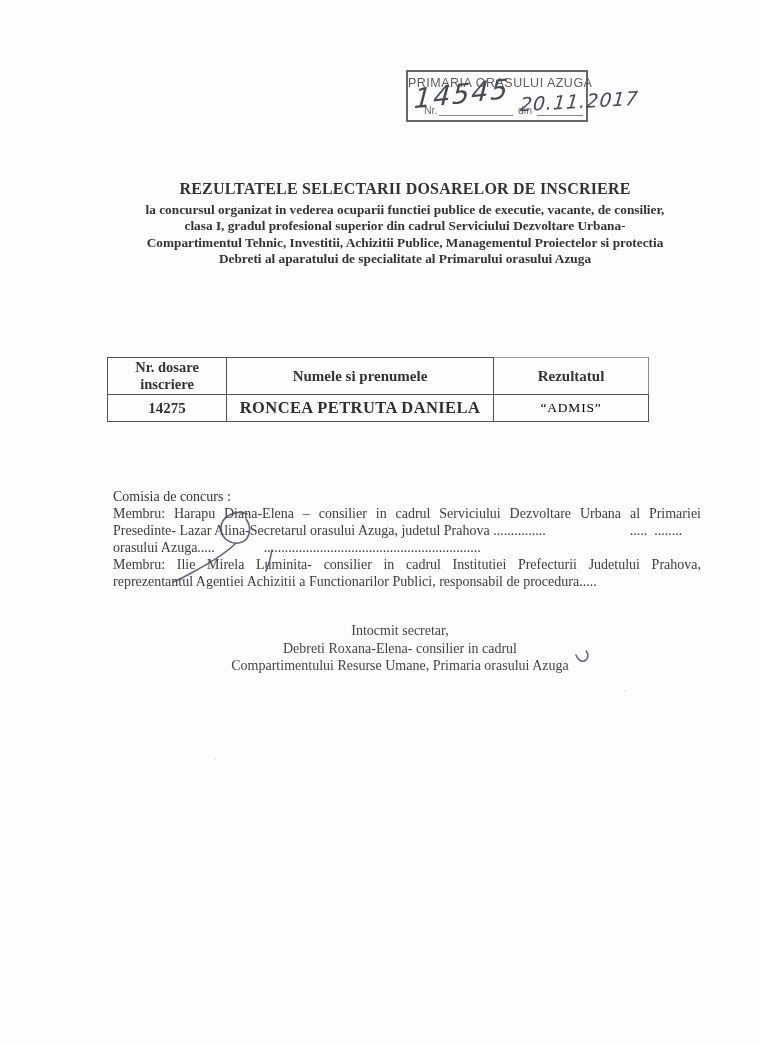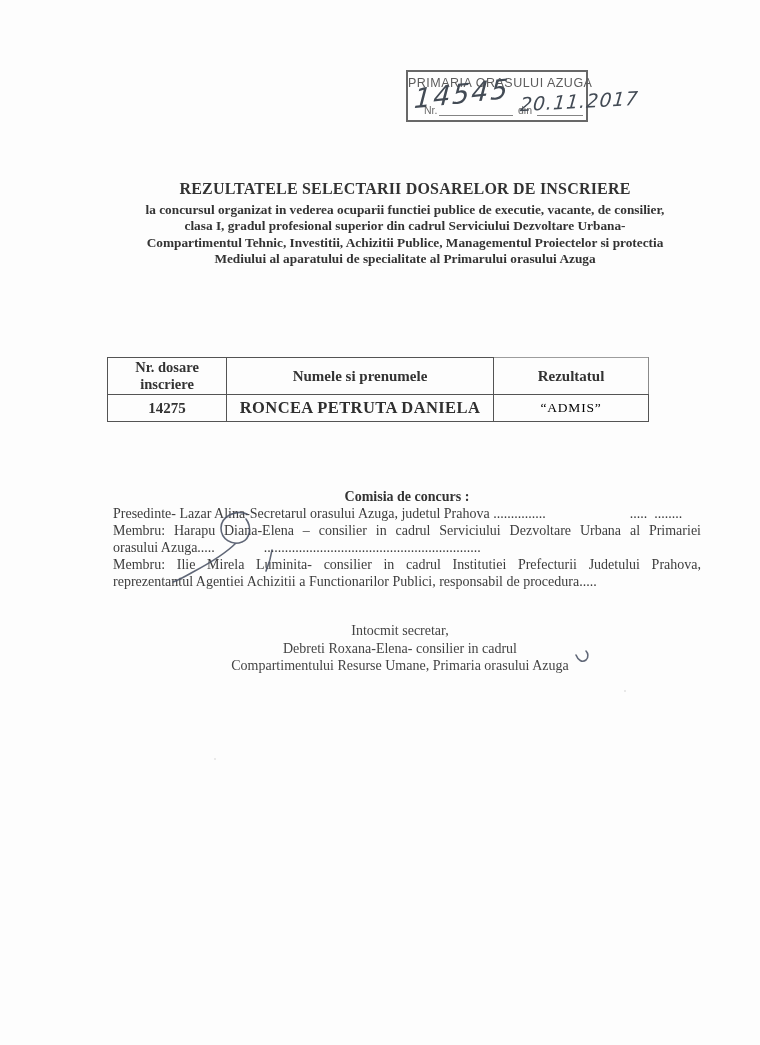--- a/index.html
+++ b/index.html
@@ -60,21 +60,21 @@
   .results-table td { height:24px; }
   .cell-dossier { font-weight:bold; font-size:15px; color:#333; }
   .cell-name    { font-weight:bold; font-size:16.5px; letter-spacing:.4px; color:#2f2f2f; }
   .cell-result  { font-size:13.5px; color:#000000; letter-spacing:.8px; }
 
   
   .commission {
     position:absolute; left:113px; top:489px; width:588px;
     font-size:14px; line-height:16.9px; color:#3d3d3d;
   }
-  .commission-heading { font-weight:bold; color:#333;text-align:center; }
+  .commission-heading { font-weight:normal; color:#333; }
   .c-line.stretch { text-align:justify; text-align-last:justify; }
 
   
   .secretary {
     position:absolute; left:160px; top:622px; width:480px;
     text-align:center; font-size:14px; line-height:17.6px; color:#444;
   }
 
   
   .afisat {
@@ -103,21 +103,21 @@
     </div>
   </div>
   <div class="hw hw-nr">14545</div>
   <div class="hw hw-date">20.11.2017</div>
 
   <div class="title-block">
     <div class="title-heading">REZULTATELE SELECTARII DOSARELOR DE INSCRIERE</div>
     <div class="title-line">la concursul organizat in vederea ocuparii functiei publice de executie, vacante, de consilier,</div>
     <div class="title-line">clasa I, gradul profesional superior din cadrul Serviciului Dezvoltare Urbana-</div>
     <div class="title-line">Compartimentul Tehnic, Investitii, Achizitii Publice, Managementul Proiectelor si protectia</div>
-    <div class="title-line">Mediului al aparatului de specialitate al Primarului orasului Azuga</div>
+    <div class="title-line">Debreti al aparatului de specialitate al Primarului orasului Azuga</div>
   </div>
 
   <table class="results-table">
     <colgroup>
         <col style="width:119px">
         <col style="width:267px">
         <col style="width:155px">
       </colgroup>
     <tbody>
       <tr>
@@ -128,22 +128,22 @@
       <tr>
         <td class="cell-dossier">14275</td>
         <td class="cell-name">RONCEA PETRUTA DANIELA</td>
         <td class="cell-result">“ADMIS”</td>
       </tr>
     </tbody>
   </table>
 
   <div class="commission">
     <div class="commission-heading">Comisia de concurs :</div>
+    <div class="c-line stretch">Membru: Harapu Diana-Elena – consilier in cadrul Serviciului Dezvoltare Urbana al Primariei</div>
     <div class="c-line">Presedinte- Lazar Alina-Secretarul orasului Azuga, judetul Prahova ...............      ..... ........</div>
-    <div class="c-line stretch">Membru: Harapu Diana-Elena – consilier in cadrul Serviciului Dezvoltare Urbana al Primariei</div>
     <div class="c-line">orasului Azuga.....    ..............................................................</div>
     <div class="c-line stretch">Membru: Ilie Mirela Luminita- consilier in cadrul Institutiei Prefecturii Judetului Prahova,</div>
     <div class="c-line">reprezentantul Agentiei Achizitii a Functionarilor Publici, responsabil de procedura.....</div>
   </div>
 
   <div class="secretary">
     <div>Intocmit secretar,</div>
     <div>Debreti Roxana-Elena- consilier in cadrul</div>
     <div>Compartimentului Resurse Umane, Primaria orasului Azuga</div>
   </div>

